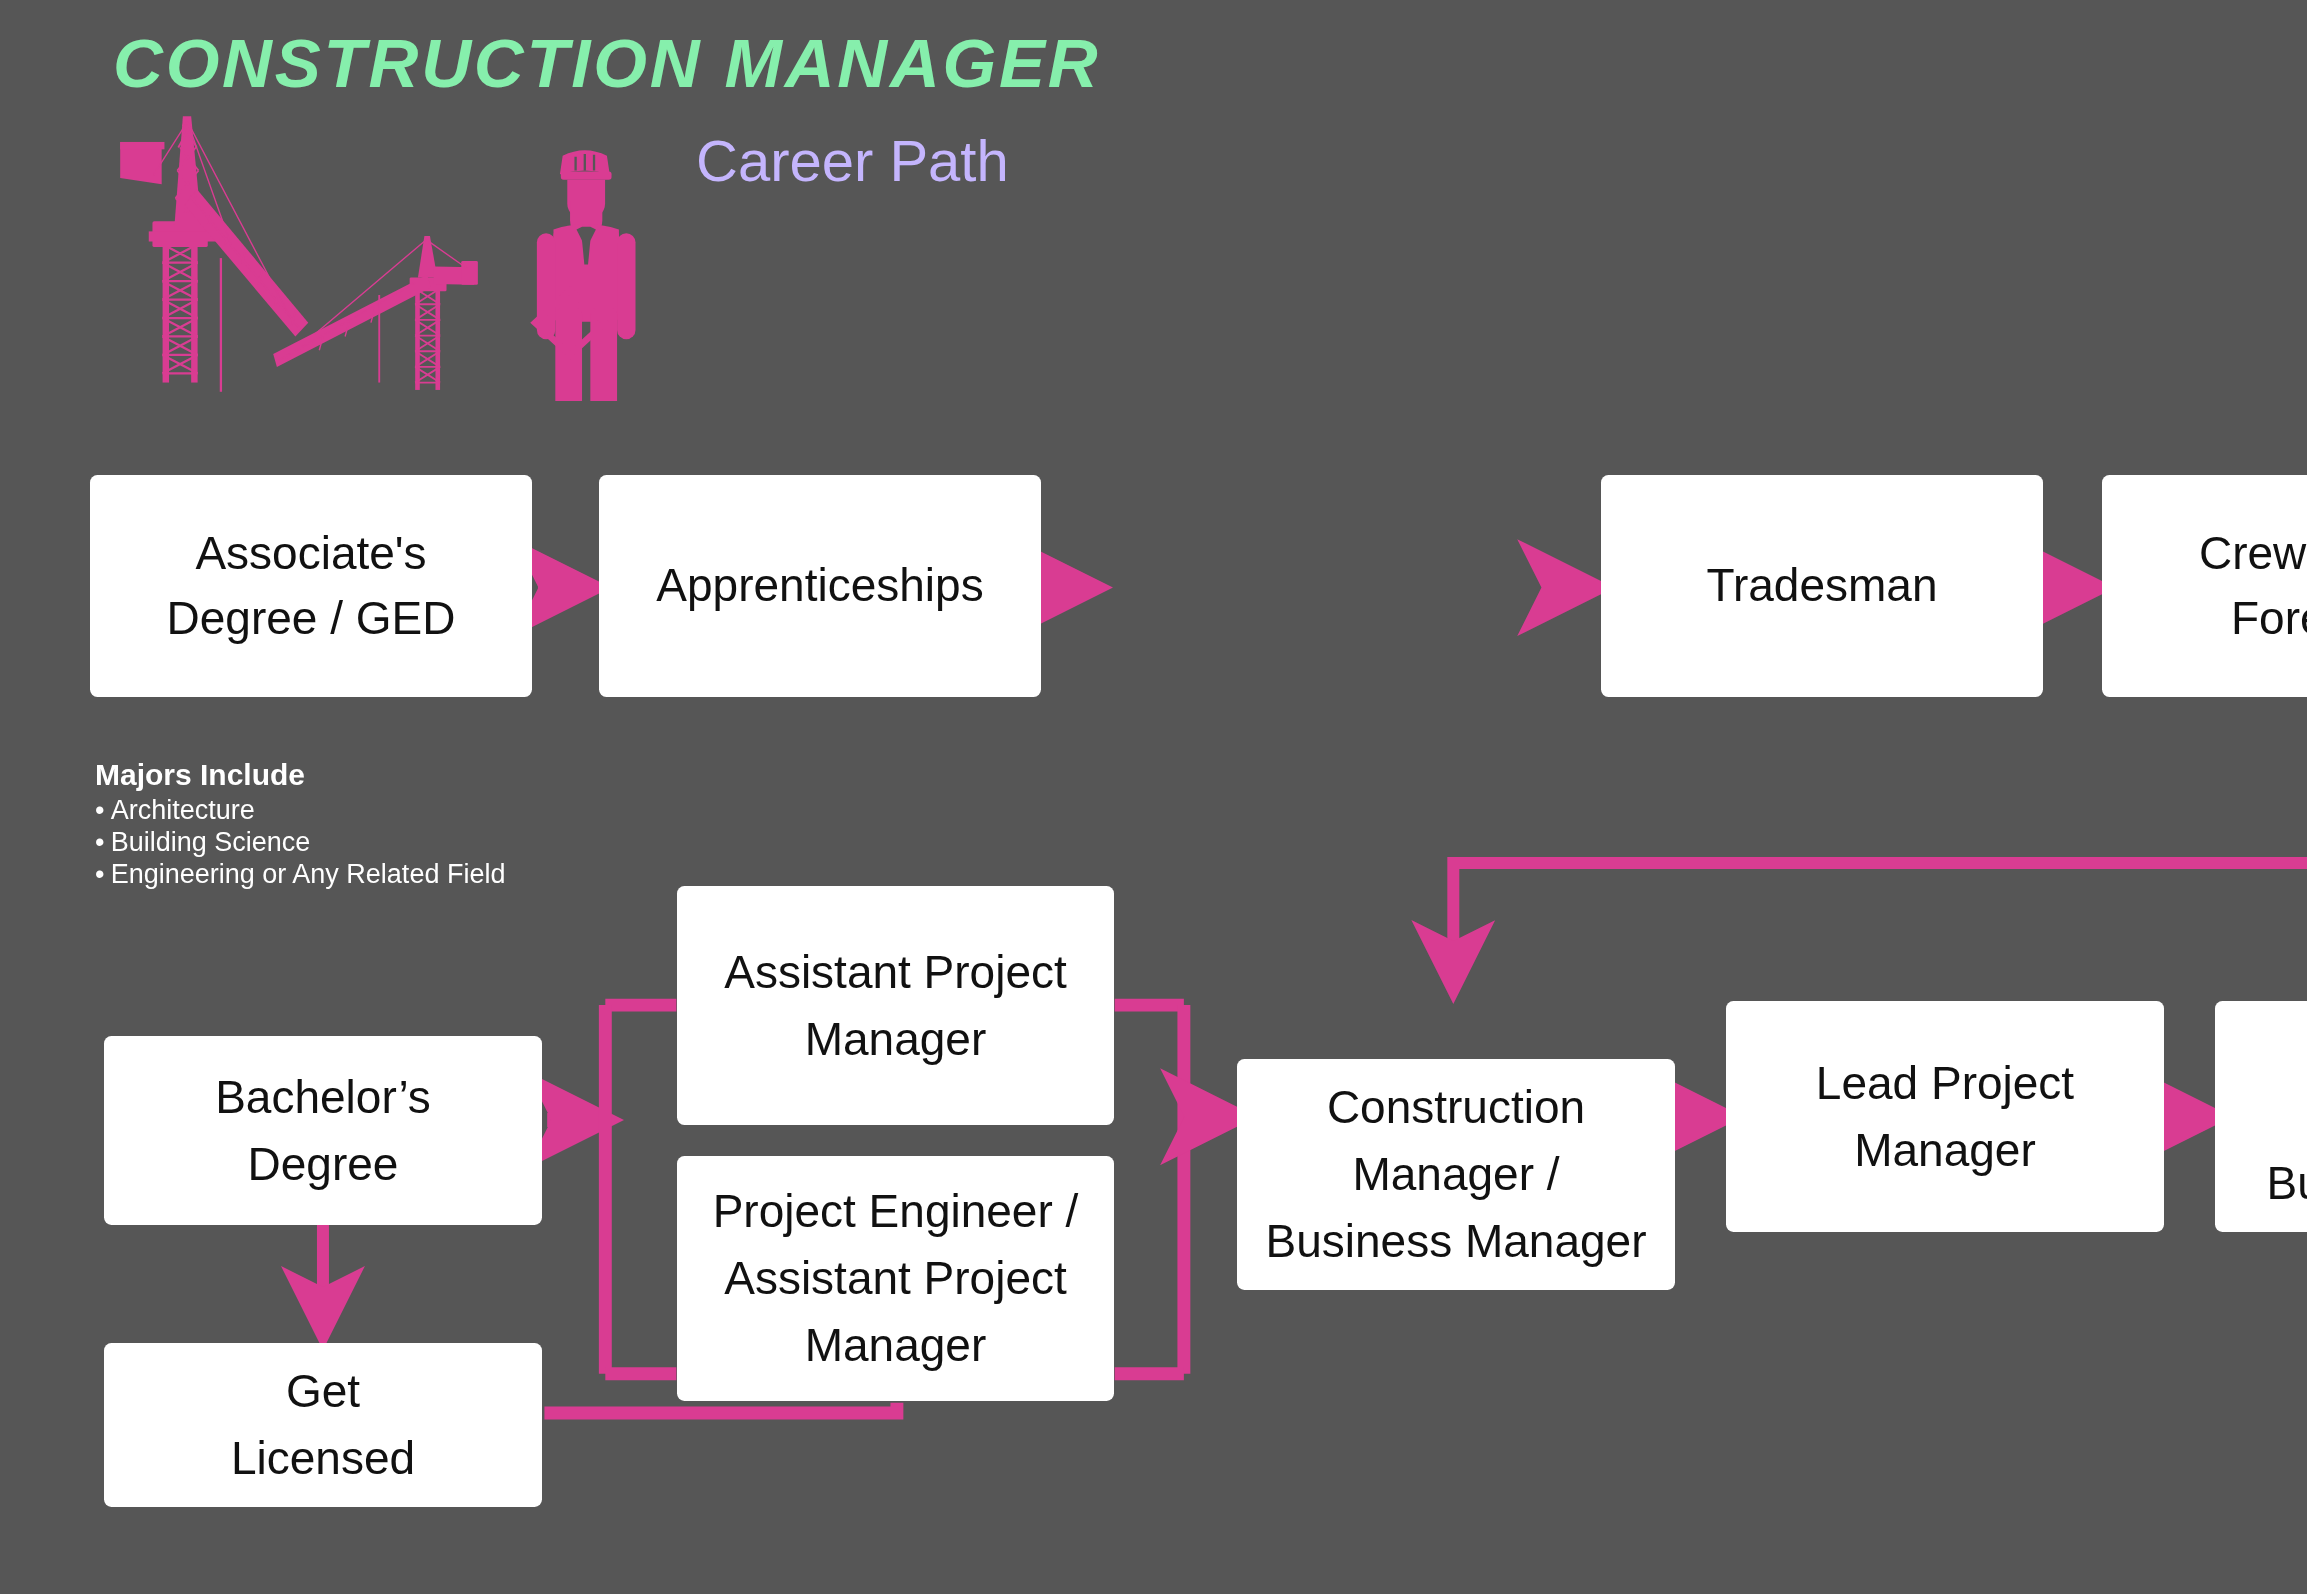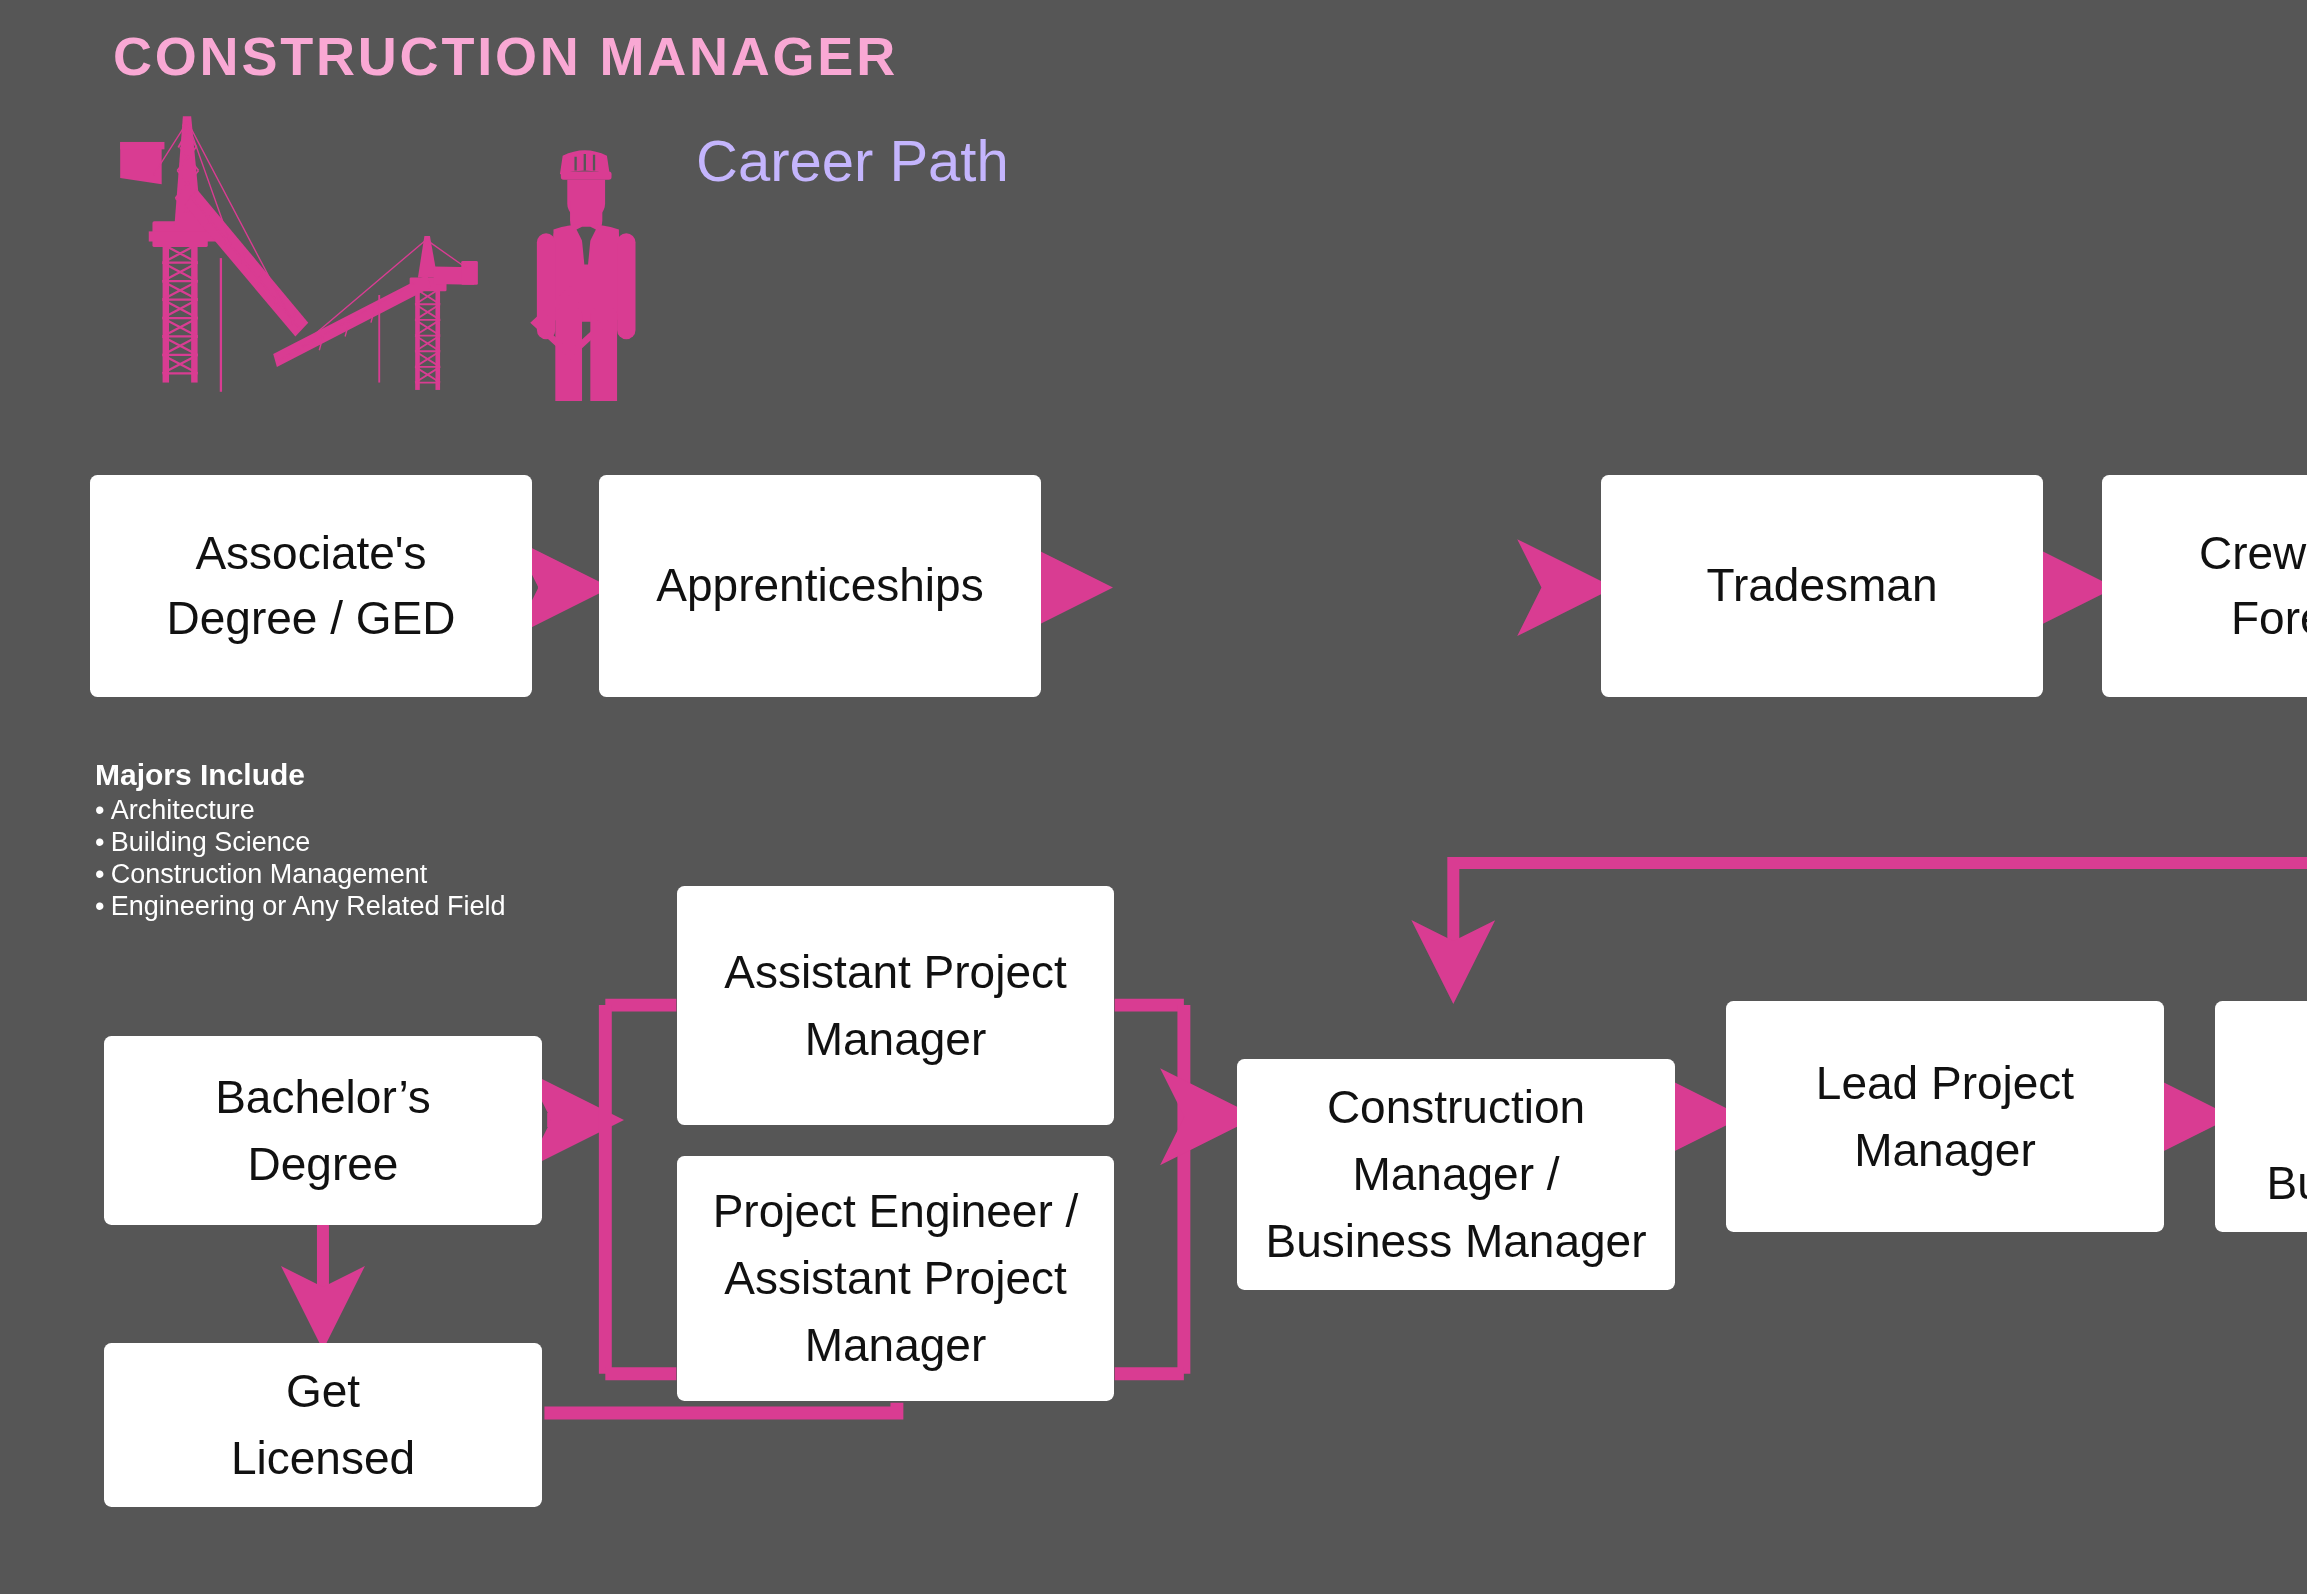--- a/index.html
+++ b/index.html
@@ -8,22 +8,22 @@
     background:#565656;
     font-family:"Liberation Sans", sans-serif;
     overflow:hidden;
     position:relative;
   }
   #stage{position:absolute;left:0;top:0;width:3189px;height:1595px;}
 
   
   .title{
     position:absolute;left:113px;top:29px;
-    font-size:54px;font-weight:bold;letter-spacing:2.8px;
-    color:#f9a8d4;line-height:1;white-space:nowrap;
+    font-size:69px;font-weight:bold;letter-spacing:2.8px;
+    color:#86efac;line-height:1;white-space:nowrap;font-style:italic;
   }
   .subtitle{
     position:absolute;left:696px;top:132px;
     font-size:58px;color:#c4b5fd;line-height:1;white-space:nowrap;
     font-weight:400;
   }
   .hero{position:absolute;left:92px;top:106px;width:568px;height:295px;}
 
   
   .node{
@@ -210,21 +210,20 @@
       <span>Crew Lead /</span><br>
       <span>Foreman</span>
     </span>
   </div>
 
   <div class="majors">
     <h3>Majors Include</h3>
     <ul>
       <li><span class="b">•</span><span>Architecture</span></li>
       <li><span class="b">•</span><span>Building Science</span></li>
-      <li><span class="b">•</span><span>Construction Management</span></li>
       <li><span class="b">•</span><span>Engineering or Any Related Field</span></li>
     </ul>
   </div>
 
   <div class="node bachelors">
     <span class="lbl">
       <span>Bachelor’s</span><br>
       <span>Degree</span>
     </span>
   </div>

